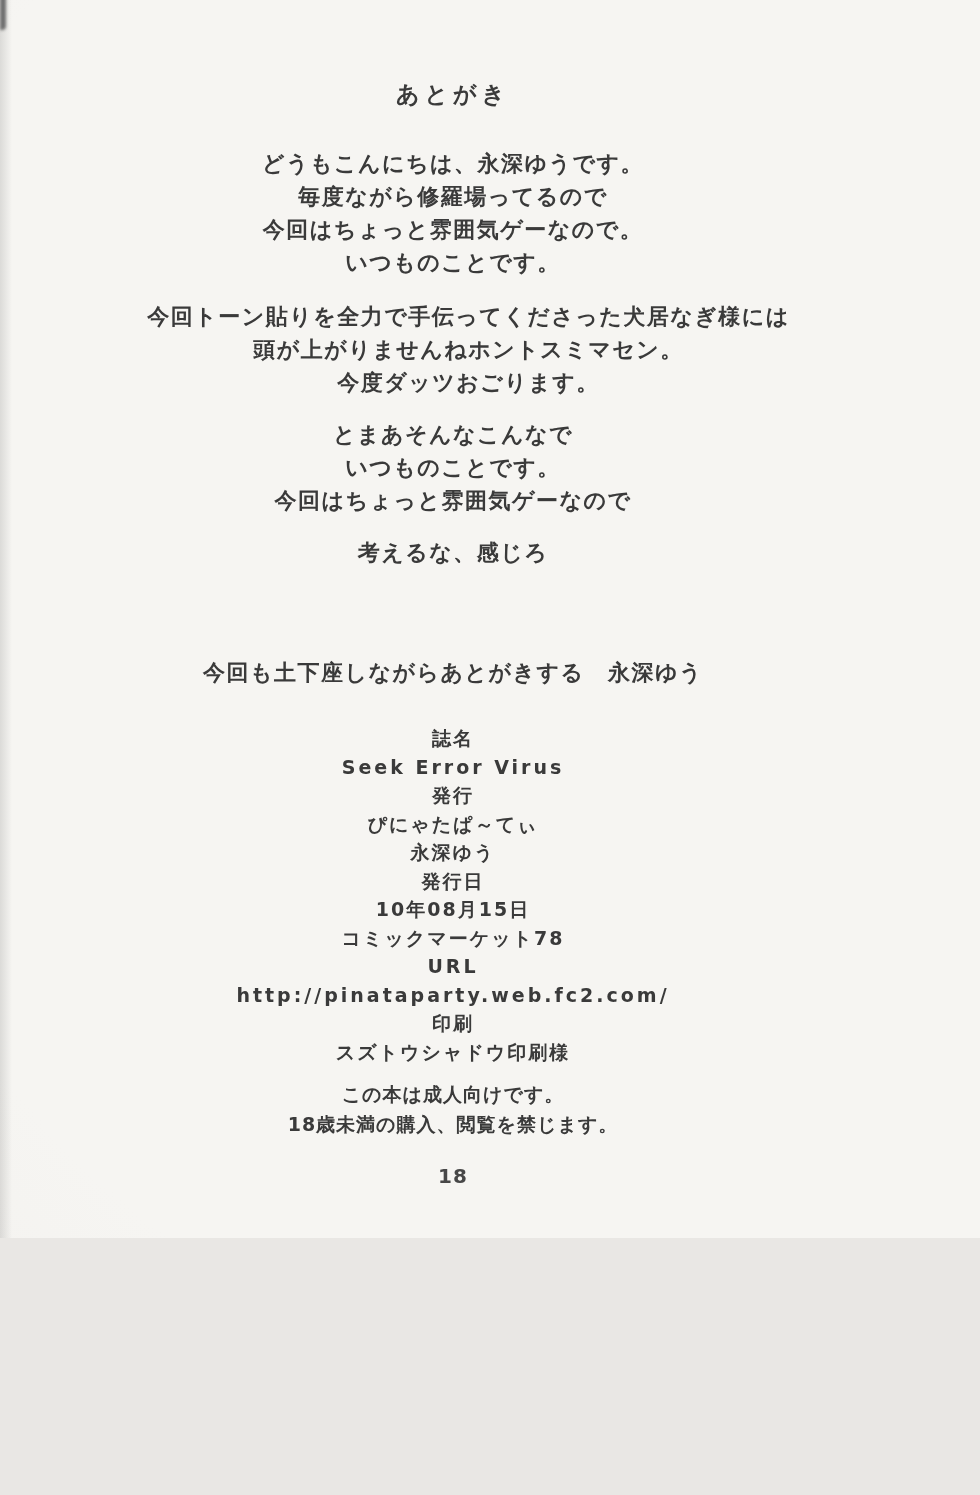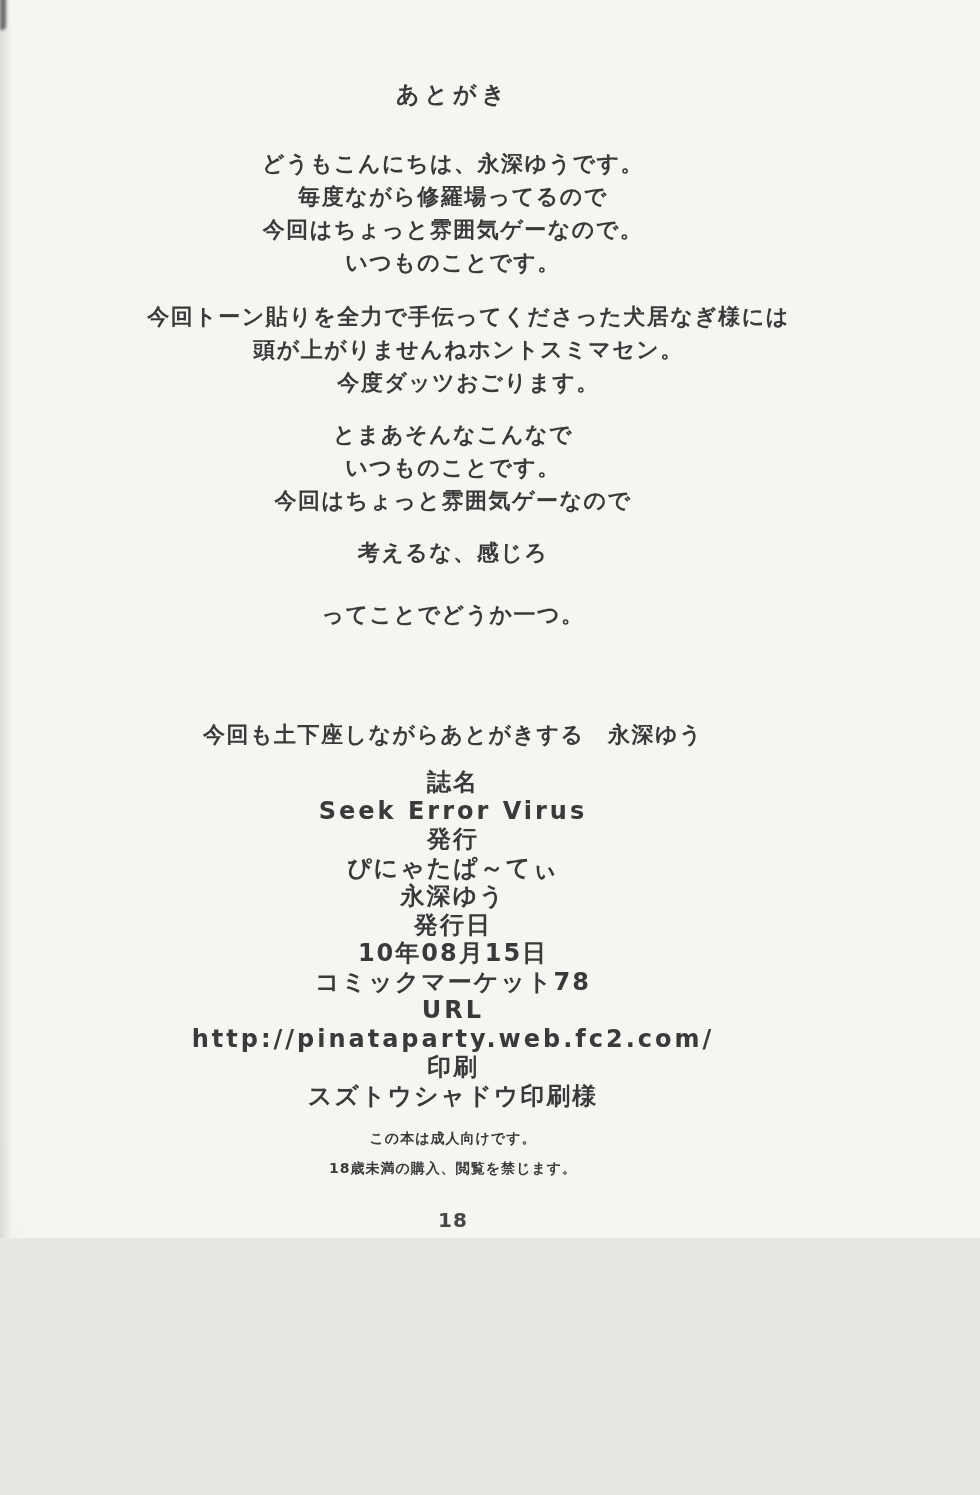--- a/index.html
+++ b/index.html
@@ -45,27 +45,27 @@
   .p3 { margin-top: 19px; }
   .p4 { margin-top: 19px; }
   .p5 { margin-top: 29px; }
   .p6 { margin-top: 25px; }
   .p7 { margin-top: 87px; }
   .colophon-title {
     margin-top: 119px;
     font-size: 21px; line-height: 29px; letter-spacing: 4px;
   }
   .colophon-list {
-    margin-top: 17px;
-    font-size: 24px; line-height: 28.5px; letter-spacing: 2px;
+    margin-top: 35px;
+    font-size: 19px; line-height: 28.5px; letter-spacing: 2px;
   }
   .latin { letter-spacing: 3px; }
   .notice {
     margin-top: 13px;
-    font-size: 14px; line-height: 30px; letter-spacing: 1px;
+    font-size: 19px; line-height: 30px; letter-spacing: 1px;
   }
   .page-number {
     margin-top: 25px;
     font-size: 20px; letter-spacing: 1px; color: #474747;
   }
   .line { display: block; }
 </style>
 </head>
 <body>
 
@@ -92,23 +92,20 @@
     <div class="para p3">
       <span class="line">とまあそんなこんなで</span>
       <span class="line">いつものことです。</span>
       <span class="line">今回はちょっと雰囲気ゲーなので</span>
     </div>
 
     <div class="para p4">
       <span class="line">考えるな、感じろ</span>
     </div>
 
-    <div class="para p5">
-      <span class="line">ってことでどうか一つ。</span>
-    </div>
 
 
     <div class="para p7">
       <span class="line">今回も土下座しながらあとがきする　永深ゆう</span>
     </div>
 
 
     <div class="colophon-list">
       <span class="line">誌名</span>
       <span class="line latin">Seek Error Virus</span>

